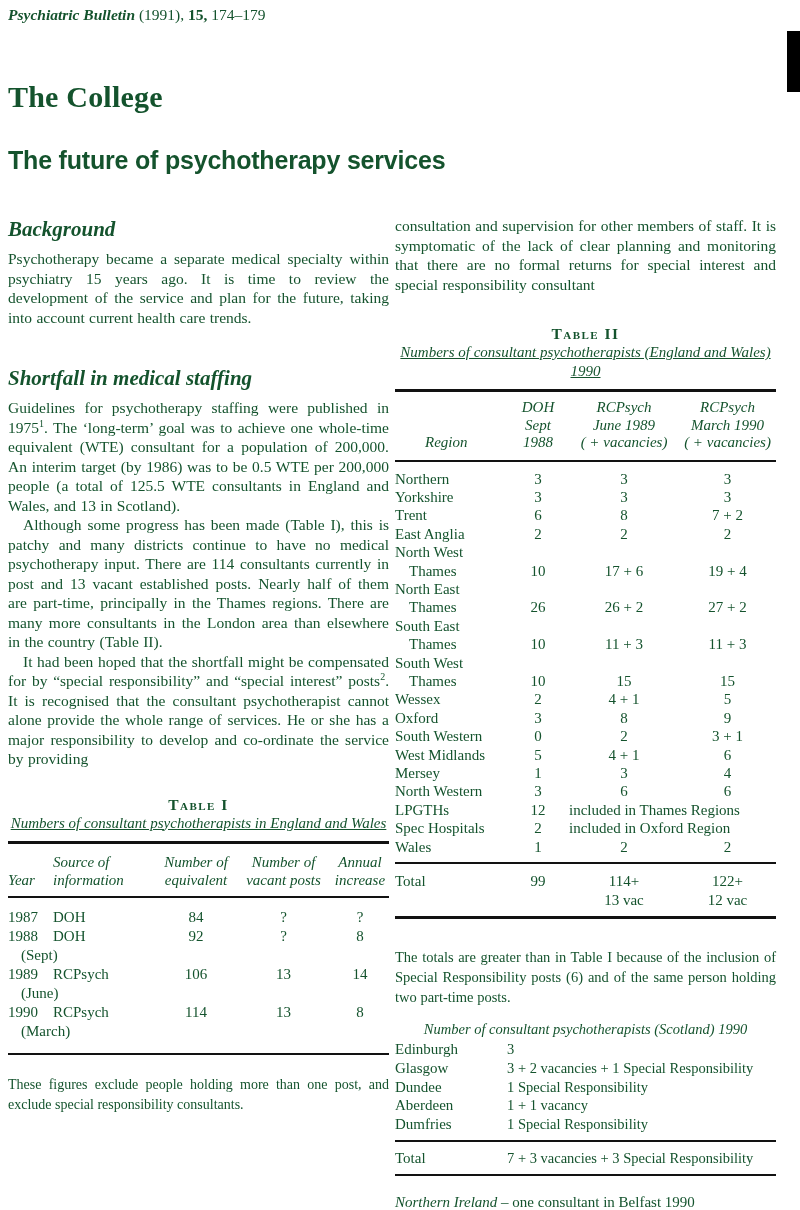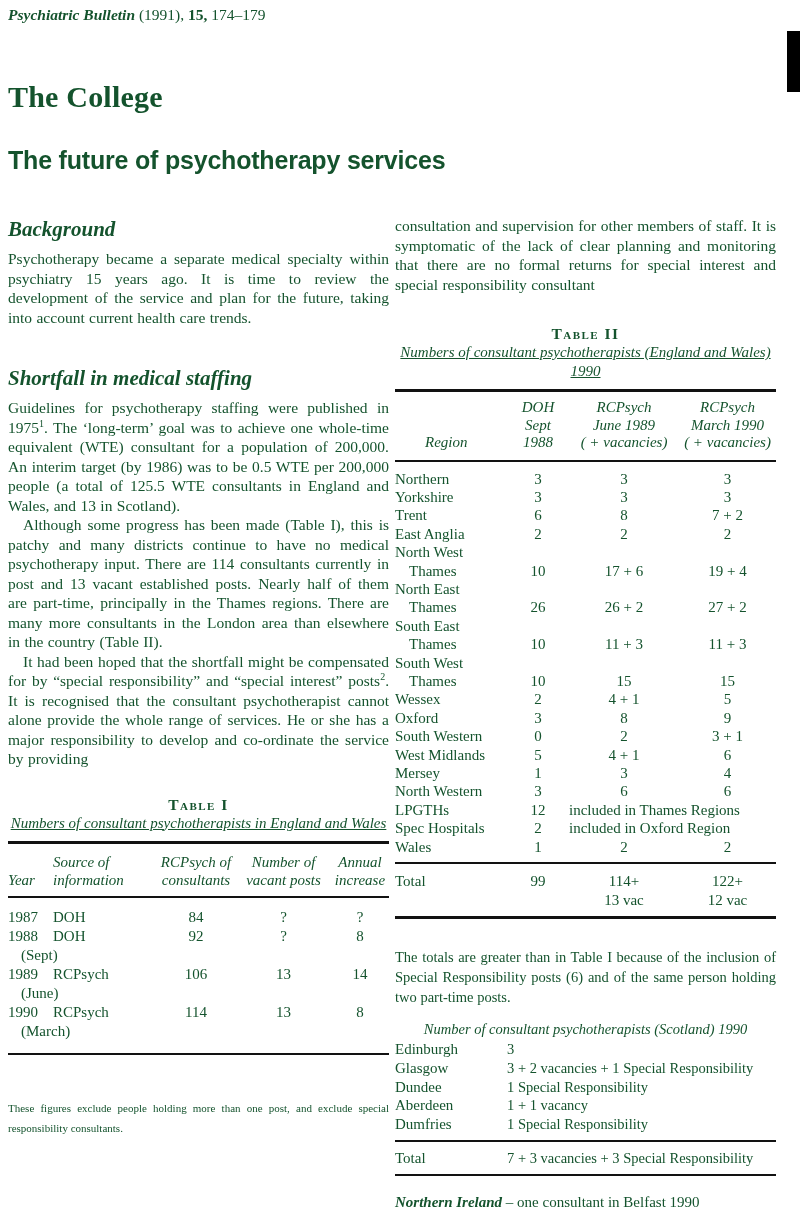--- a/index.html
+++ b/index.html
@@ -26,21 +26,21 @@
   .tbl-caption{font-style:italic;text-align:center;line-height:19px;text-decoration:underline;}
   .t1 .ruletop{height:3px;margin-top:8px;}
   .t1-grid{display:grid;grid-template-columns:45px 103px 80px 95px 1fr;}
   .t1-header{padding:9px 0 7px;font-style:italic;line-height:18px;align-items:end;}
   .t1 .rulemid{height:2px;}
   .t1-body{padding:10px 0 12px;}
   .t1-row{line-height:19px;align-items:start;}
   .t1-sub{padding-left:13px;white-space:nowrap;}
   .cc{text-align:center;}
   .t1 .rulebot{height:2px;}
-  .t1-note{margin-top:43px;font-size:11px;line-height:20px;text-align:justify;}
+  .t1-note{margin-top:20px;font-size:14px;line-height:20px;text-align:justify;}
   
   .t2{margin-top:30px;font-size:15px;}
   .t2 .ruletop{height:3px;margin-top:8px;}
   .t2-grid{display:grid;grid-template-columns:112px 62px 110px 1fr;}
   .t2-header{padding:7px 0 8px;font-style:italic;line-height:17.5px;align-items:end;}
   .t2-header .rg{padding-left:30px;}
   .t2 .rulemid{height:2px;}
   .t2-body{padding:8px 0 6px;}
   .t2-row{line-height:18.4px;align-items:end;}
   .t2-indent{padding-left:14px;}
@@ -51,21 +51,21 @@
   
   .sc{margin-top:13px;font-size:15px;}
   .sc-caption{font-style:italic;font-size:14.5px;text-align:center;line-height:18px;margin-bottom:2px;}
   .sc-grid{display:grid;grid-template-columns:112px 1fr;}
   .sc-row{line-height:18.8px;}
   .sc-val{white-space:nowrap;font-size:14.5px;}
   .sc .rulemid{height:2px;margin-top:6px;}
   .sc-total{padding:7px 0 6px;line-height:19px;}
   .sc .rulebot{height:2px;}
   .ni{margin-top:17px;font-size:15px;line-height:19px;}
-  .ni .nm{font-style:italic;font-weight:bold;}
+  .ni .nm{font-style:italic;font-weight:normal;}
   .page-number{position:absolute;left:0;right:0;top:1184px;text-align:center;font-size:15.5px;}
 </style>
 </head>
 <body>
 
 <div class="page">
 
   <div class="masthead">
     <span class="jname">Psychiatric Bulletin </span><span>(1991), </span><span class="vol">15, </span><span>174–179</span>
   </div>
@@ -86,21 +86,21 @@
       <p class="body indent">Although some progress has been made (Table I), this is patchy and many districts continue to have no medical psychotherapy input. There are 114 consultants currently in post and 13 vacant established posts. Nearly half of them are part-time, principally in the Thames regions. There are many more consultants in the London area than elsewhere in the country (Table II).</p>
       <p class="body indent"><span>It had been hoped that the shortfall might be compensated for by “special responsibility” and “special interest” posts</span><span class="fnref">2</span><span>. It is recognised that the consultant psychotherapist cannot alone provide the whole range of services. He or she has a major responsibility to develop and co-ordinate the service by providing</span></p>
 
       <div class="t1">
         <div class="tbl-label">Table I</div>
         <div class="tbl-caption">Numbers of consultant psychotherapists in England and Wales</div>
         <div class="rule ruletop"></div>
         <div class="t1-grid t1-header">
           <div style="align-self:end;">Year</div>
           <div>Source of information</div>
-          <div class="cc">RCPsych of consultants</div>
+          <div class="cc">Number of equivalent</div>
           <div class="cc">Number of vacant posts</div>
           <div class="cc">Annual increase</div>
         </div>
         <div class="rule rulemid"></div>
         <div class="t1-body">
           <div class="t1-grid t1-row">
             <div>1987</div>
             <div>DOH</div>
             <div class="cc">84</div>
             <div class="cc">?</div>

